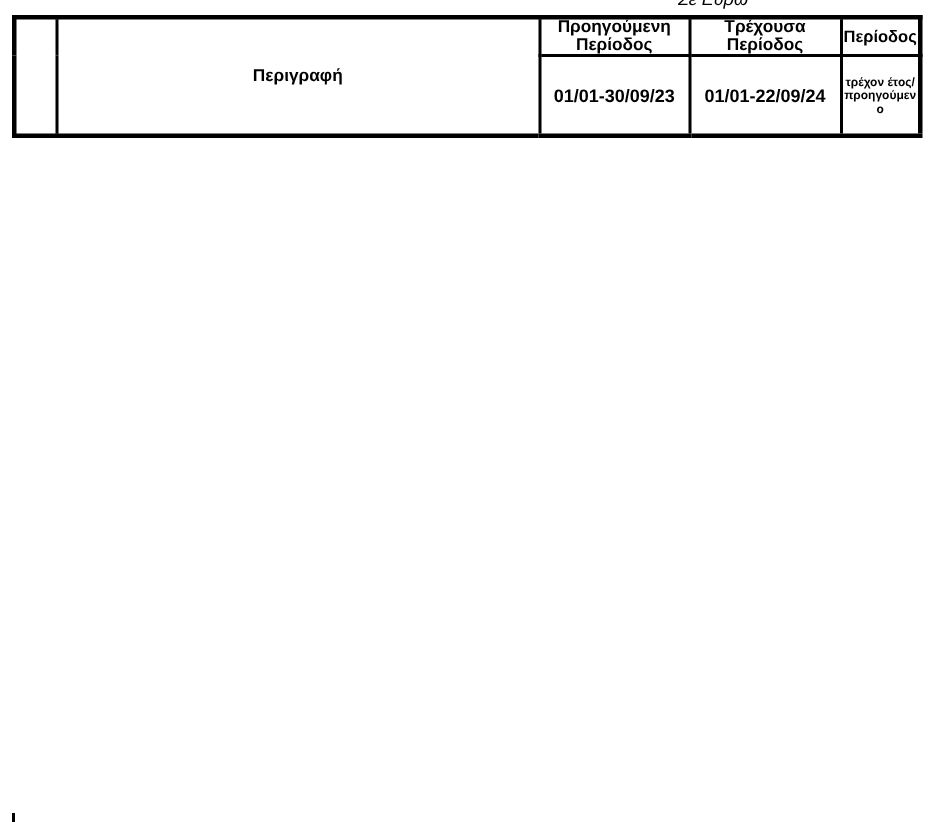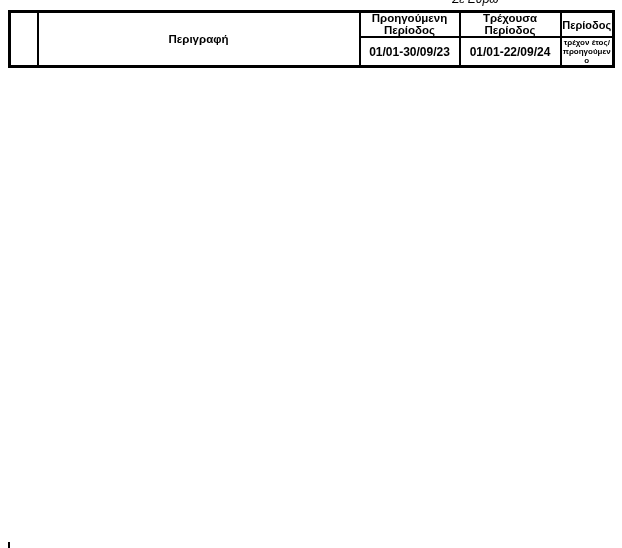--- a/index.html
+++ b/index.html
@@ -40,21 +40,21 @@
     background: #fff;
   }
   thead tr.h1 { height: 20px; }
   thead tr.h2 { height: 28px; }
   thead th { font-weight: bold; text-align: center; }
   th.period-title { font-size: 11.5px; line-height: 11.5px; white-space: pre-line; }
   th.desc-title   { font-size: 11.5px; }
   th.period-date  { font-size: 12px; }
   th.idx-title    { font-size: 11px; }
   th.idx-sub      { font-size: 8px; line-height: 9px; font-weight: bold;
-                    overflow-wrap: anywhere; word-break: break-word; padding: 0 1px; }
+                    overflow-wrap: anywhere; word-break: break-word; padding: 12px 1px; }
   thead tr.h2 th { border-bottom-width: 3px; }
   .sheet-tick {
     position: absolute;
     left: 8px; top: 542px;
     width: 2px; height: 6px;
     background: #000;
   }
 </style>
 </head>
 <body>

